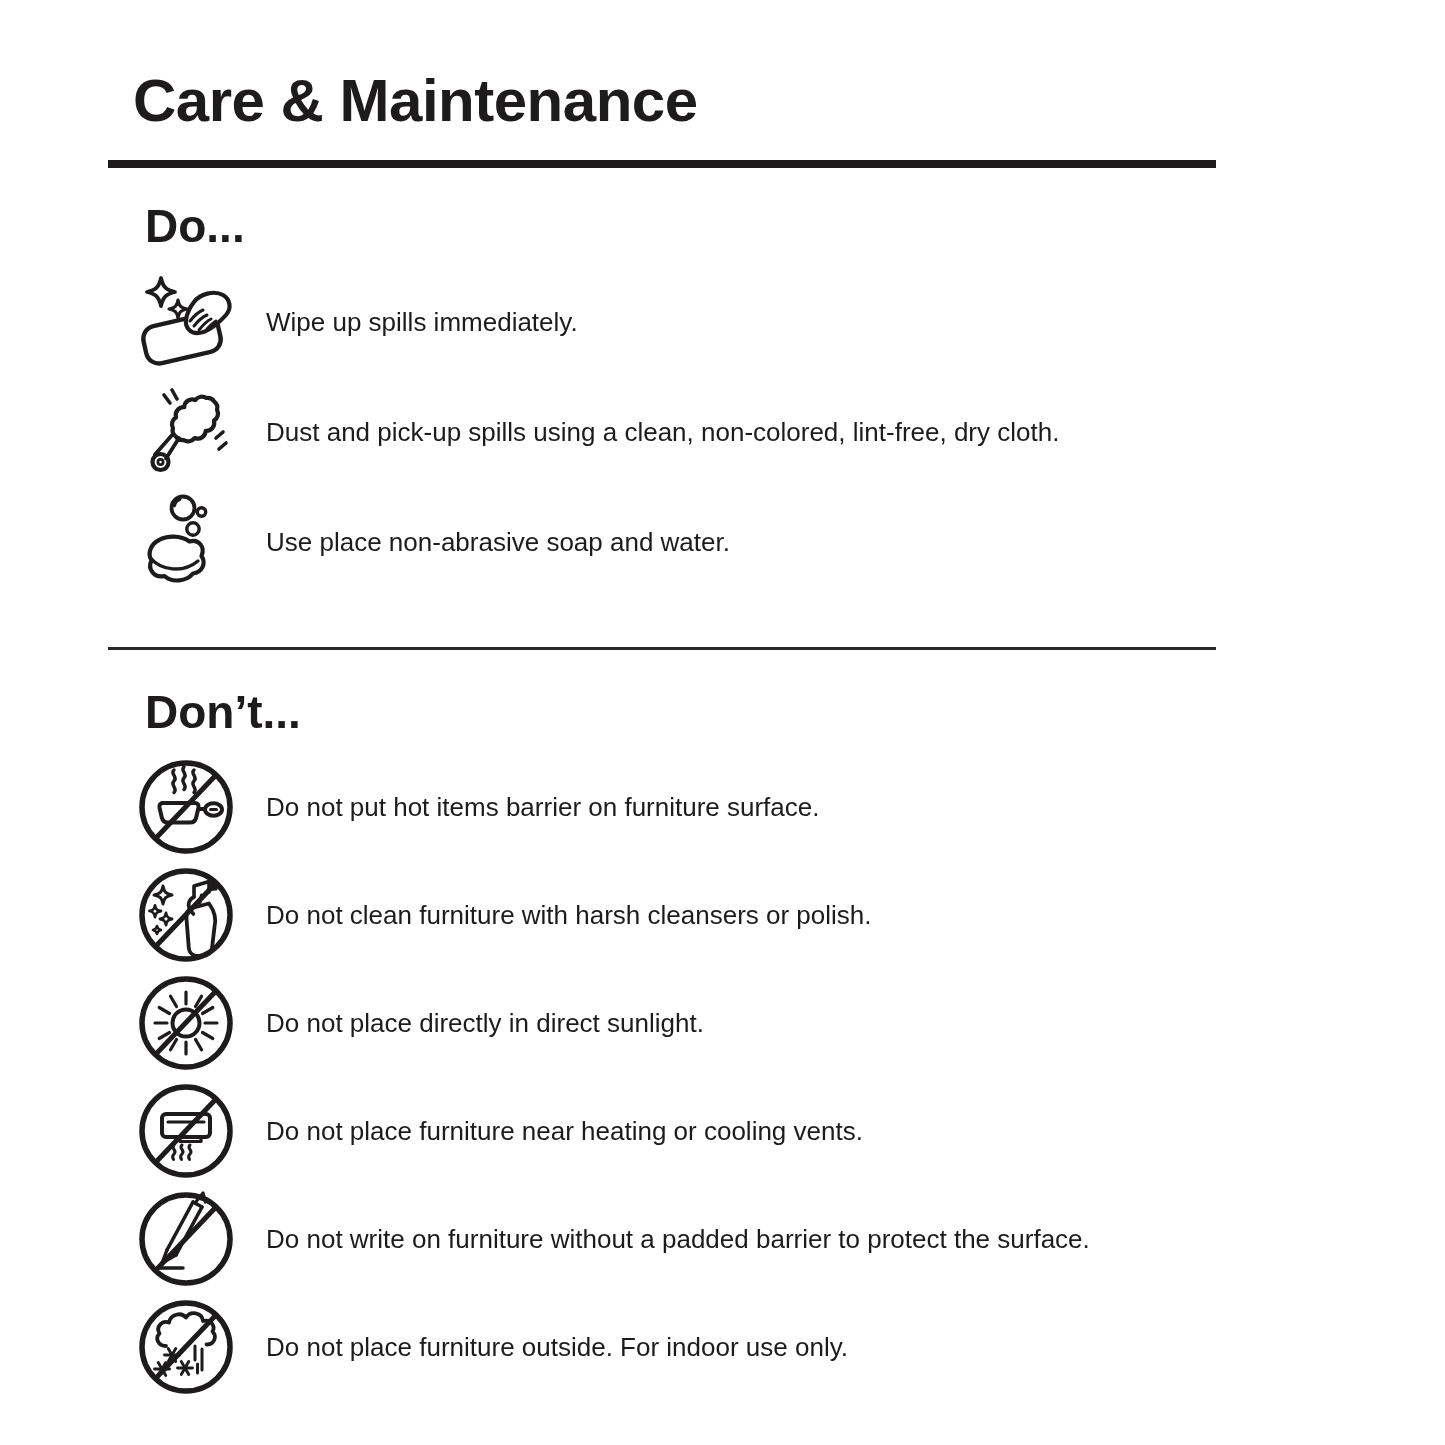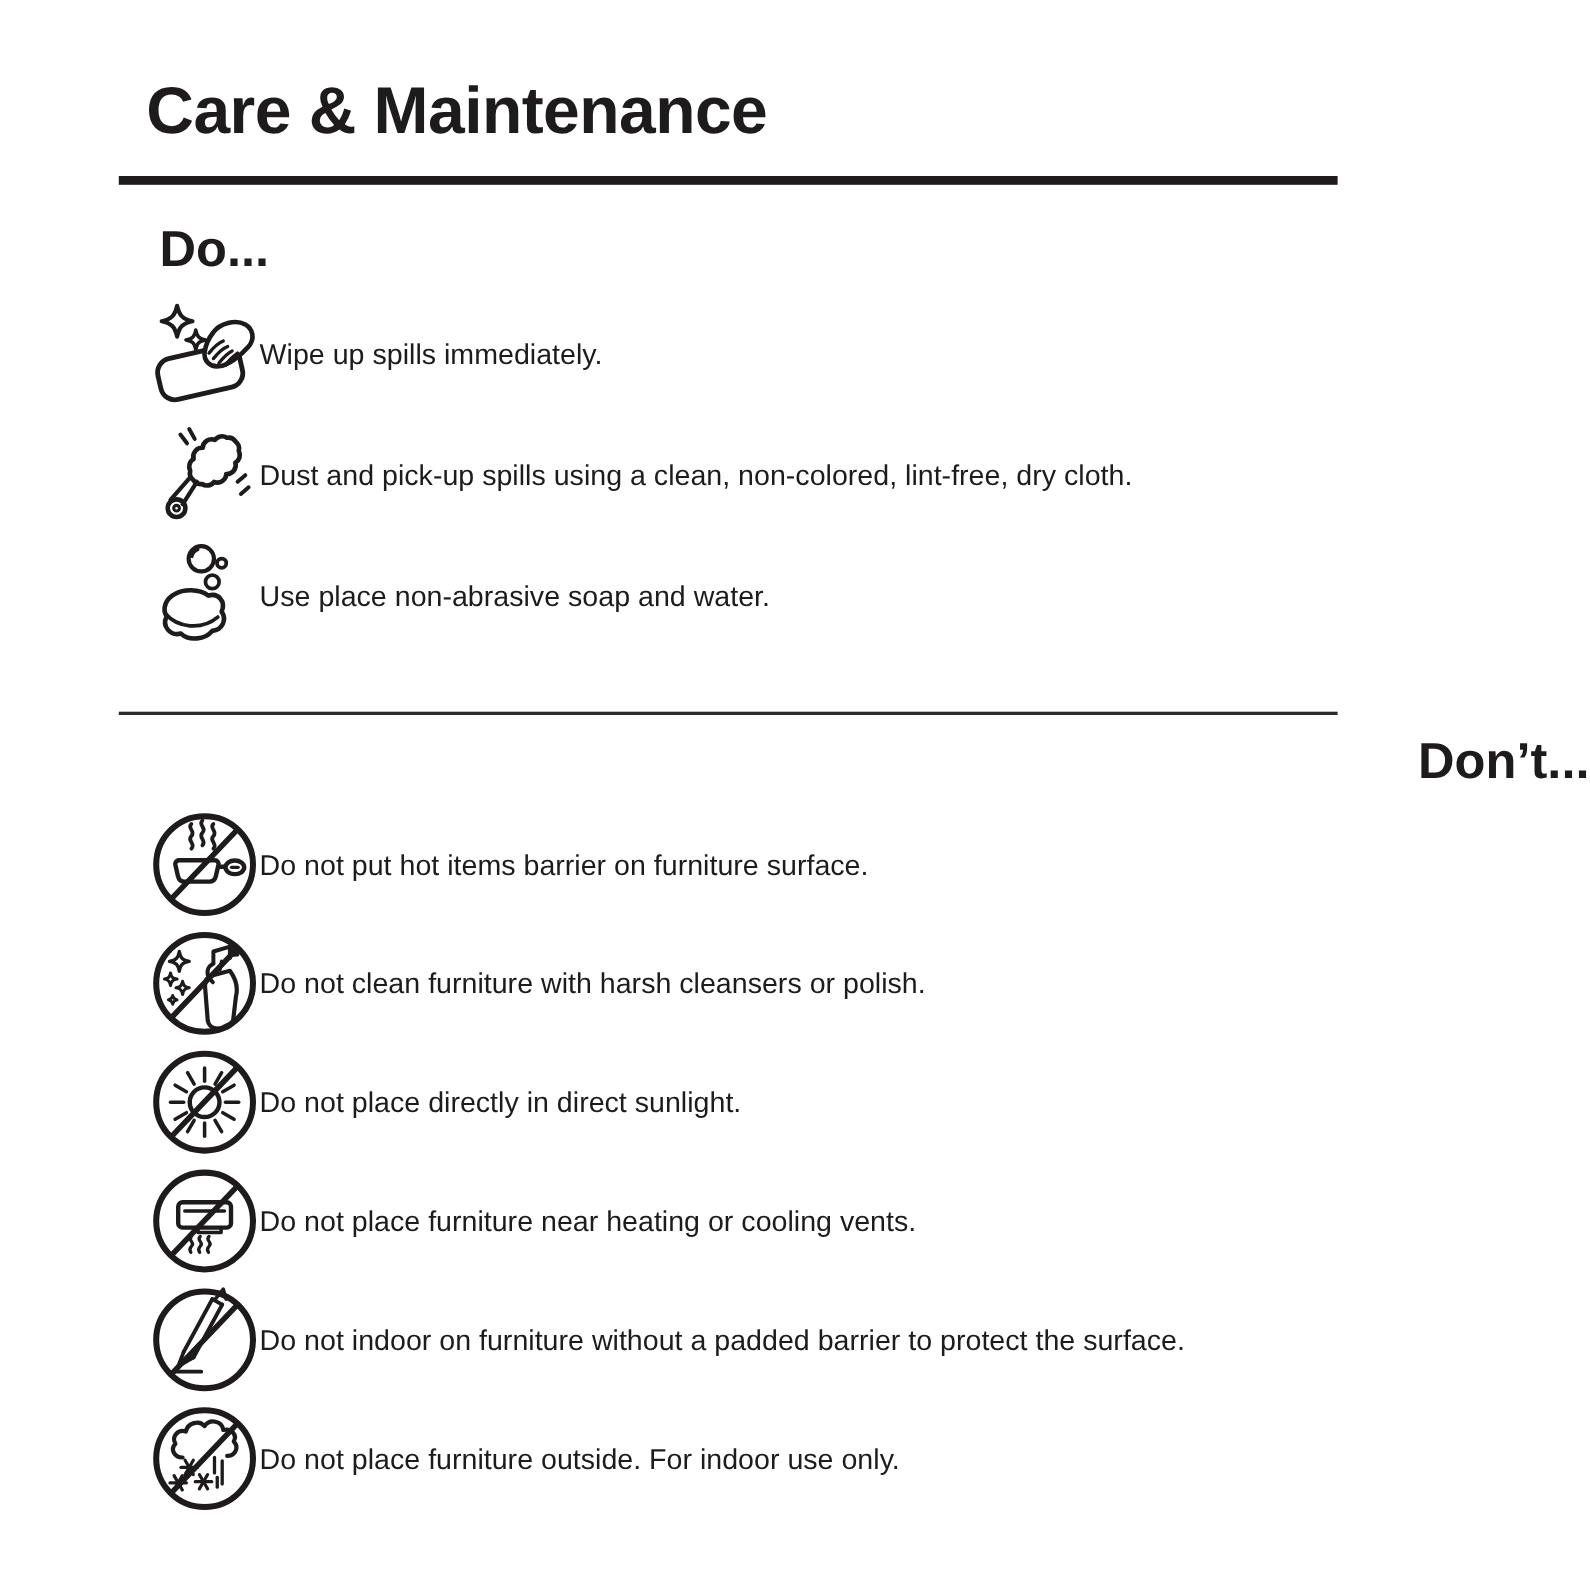--- a/index.html
+++ b/index.html
@@ -37,24 +37,25 @@
     width: 1108px;
     background: #2b2929;
     margin: 50px 0 0 0;
   }
   h2.section-heading {
     font-size: 46px;
     font-weight: bold;
     line-height: 1.15;
     margin: 32px 0 14px 37px;
   }
-  section.dont h2.section-heading { margin-top: 15px; text-align: right; }
+  section.dont h2.section-heading { margin-top: 36px; }
   .care-item {
     display: flex;
     align-items: center;
+    gap: 30px;
     margin-left: 28px;
   }
   section.do .care-item { height: 110px; }
   section.dont .care-item { height: 108px; }
   .icon-box {
     flex: 0 0 100px;
     width: 100px;
     height: 100px;
     display: flex;
     align-items: center;
@@ -220,21 +221,21 @@
           <line x1="57" y1="13" x2="31" y2="61" stroke-width="3.6"></line>
           <line x1="66" y1="18" x2="40" y2="66" stroke-width="3.6"></line>
           <line x1="57" y1="13" x2="66" y2="18" stroke-width="3.4"></line>
           <path d="M59,14 L67,4 L69.5,13" stroke-width="3.2"></path>
           <path d="M31,61 L26,74 L40,66" stroke-width="3.4"></path>
           <line x1="29.5" y1="68" x2="33" y2="70" stroke-width="2.6"></line>
           <line x1="23" y1="79" x2="47" y2="79" stroke-width="3.4"></line>
           <line x1="80" y1="18" x2="20" y2="81" stroke-width="5"></line>
         </svg>
       </div>
-      <p>Do not indoor on furniture without a padded barrier to protect the surface.</p>
+      <p>Do not write on furniture without a padded barrier to protect the surface.</p>
     </div>
 
     <div class="care-item">
       <div class="icon-box">
         <svg viewBox="0 0 100 100">
           <circle cx="50" cy="50" r="44" stroke-width="5.5"></circle>
           <path d="M30,49 C22.5,49 18.5,41.5 23.5,36.5 C19.5,30 26,23 33,25.5 C34.5,17.5 45,14.5 50,20.5 C54.5,13.5 66,15.5 67,24 C74,22 80,28.5 76.5,34.5 C81.5,39.5 78,48 70.5,47.5" stroke-width="3.8"></path>
           <g stroke-width="2.9">
             <line x1="28.5" y1="58" x2="43.5" y2="58"></line>
             <line x1="32.25" y1="51.5" x2="39.75" y2="64.5"></line>

